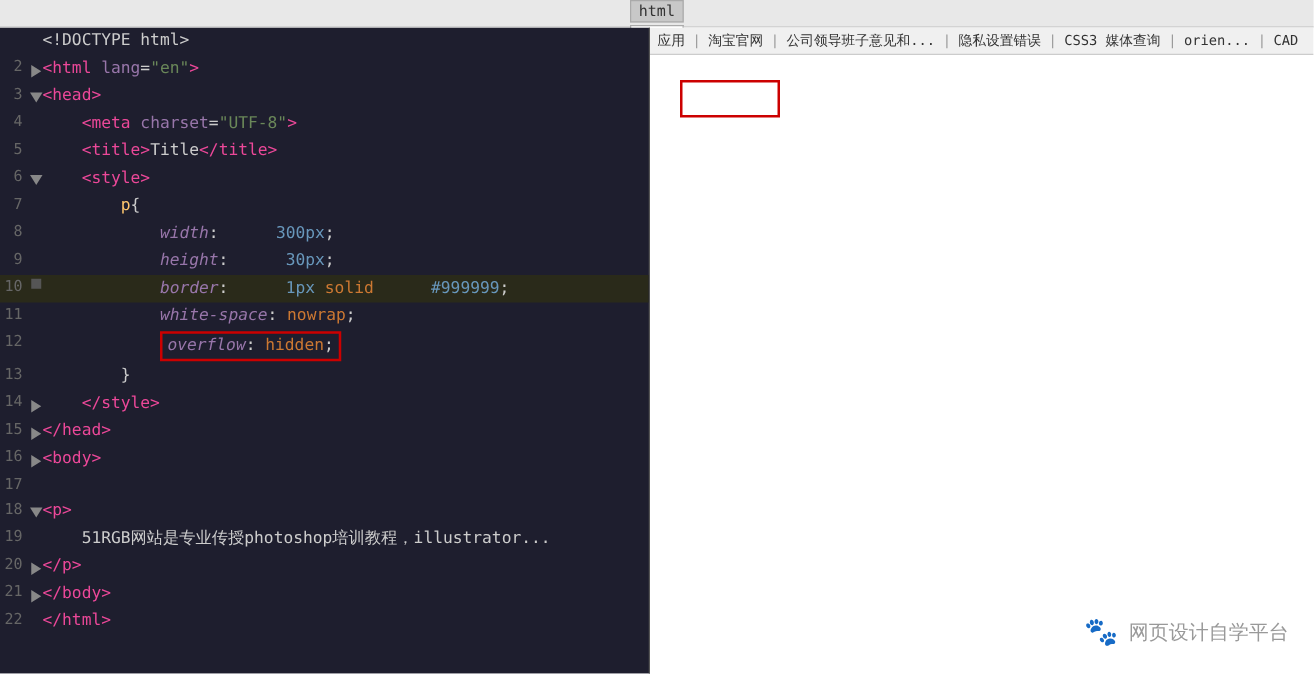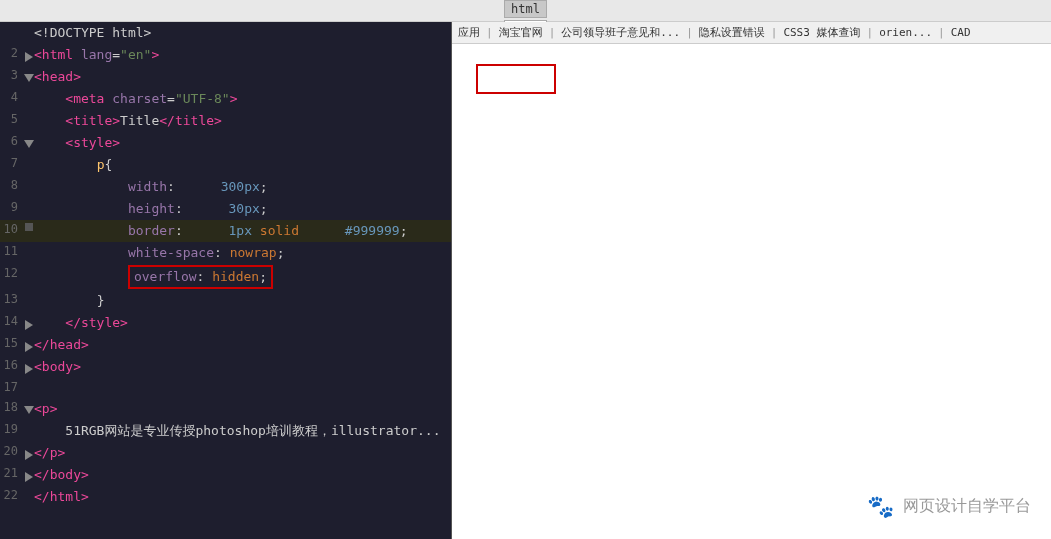--- a/index.html
+++ b/index.html
@@ -32,21 +32,21 @@
     }
 
     .main-area {
       display: flex;
       flex: 1;
       overflow: hidden;
     }
 
     
     .code-panel {
-      width: 452px;
+      width: 520px;
       background: #1e1e2e;
       color: #ccc;
       overflow-y: auto;
       border-right: 1px solid #555;
       position: relative;
     }
 
     .code-line {
       display: flex;
       align-items: flex-start;
@@ -78,21 +78,21 @@
     }
 
     
     .c-tag { color: #ec4899; }
     .c-attr { color: #9876aa; }
     .c-keyword { color: #cc7832; }
     .c-white { color: #ccc; }
     .c-string { color: #6a8759; }
     .c-num { color: #6897bb; margin-left: 38px; }
     .c-selector { color: #ffc66d; }
-    .c-propname { color: #9876aa; }
+    .c-propname { color: #9876aa; font-style: italic; }
 
     
     .preview-panel {
       flex: 1;
       background: #fff;
       display: flex;
       flex-direction: column;
       overflow: hidden;
     }
 

